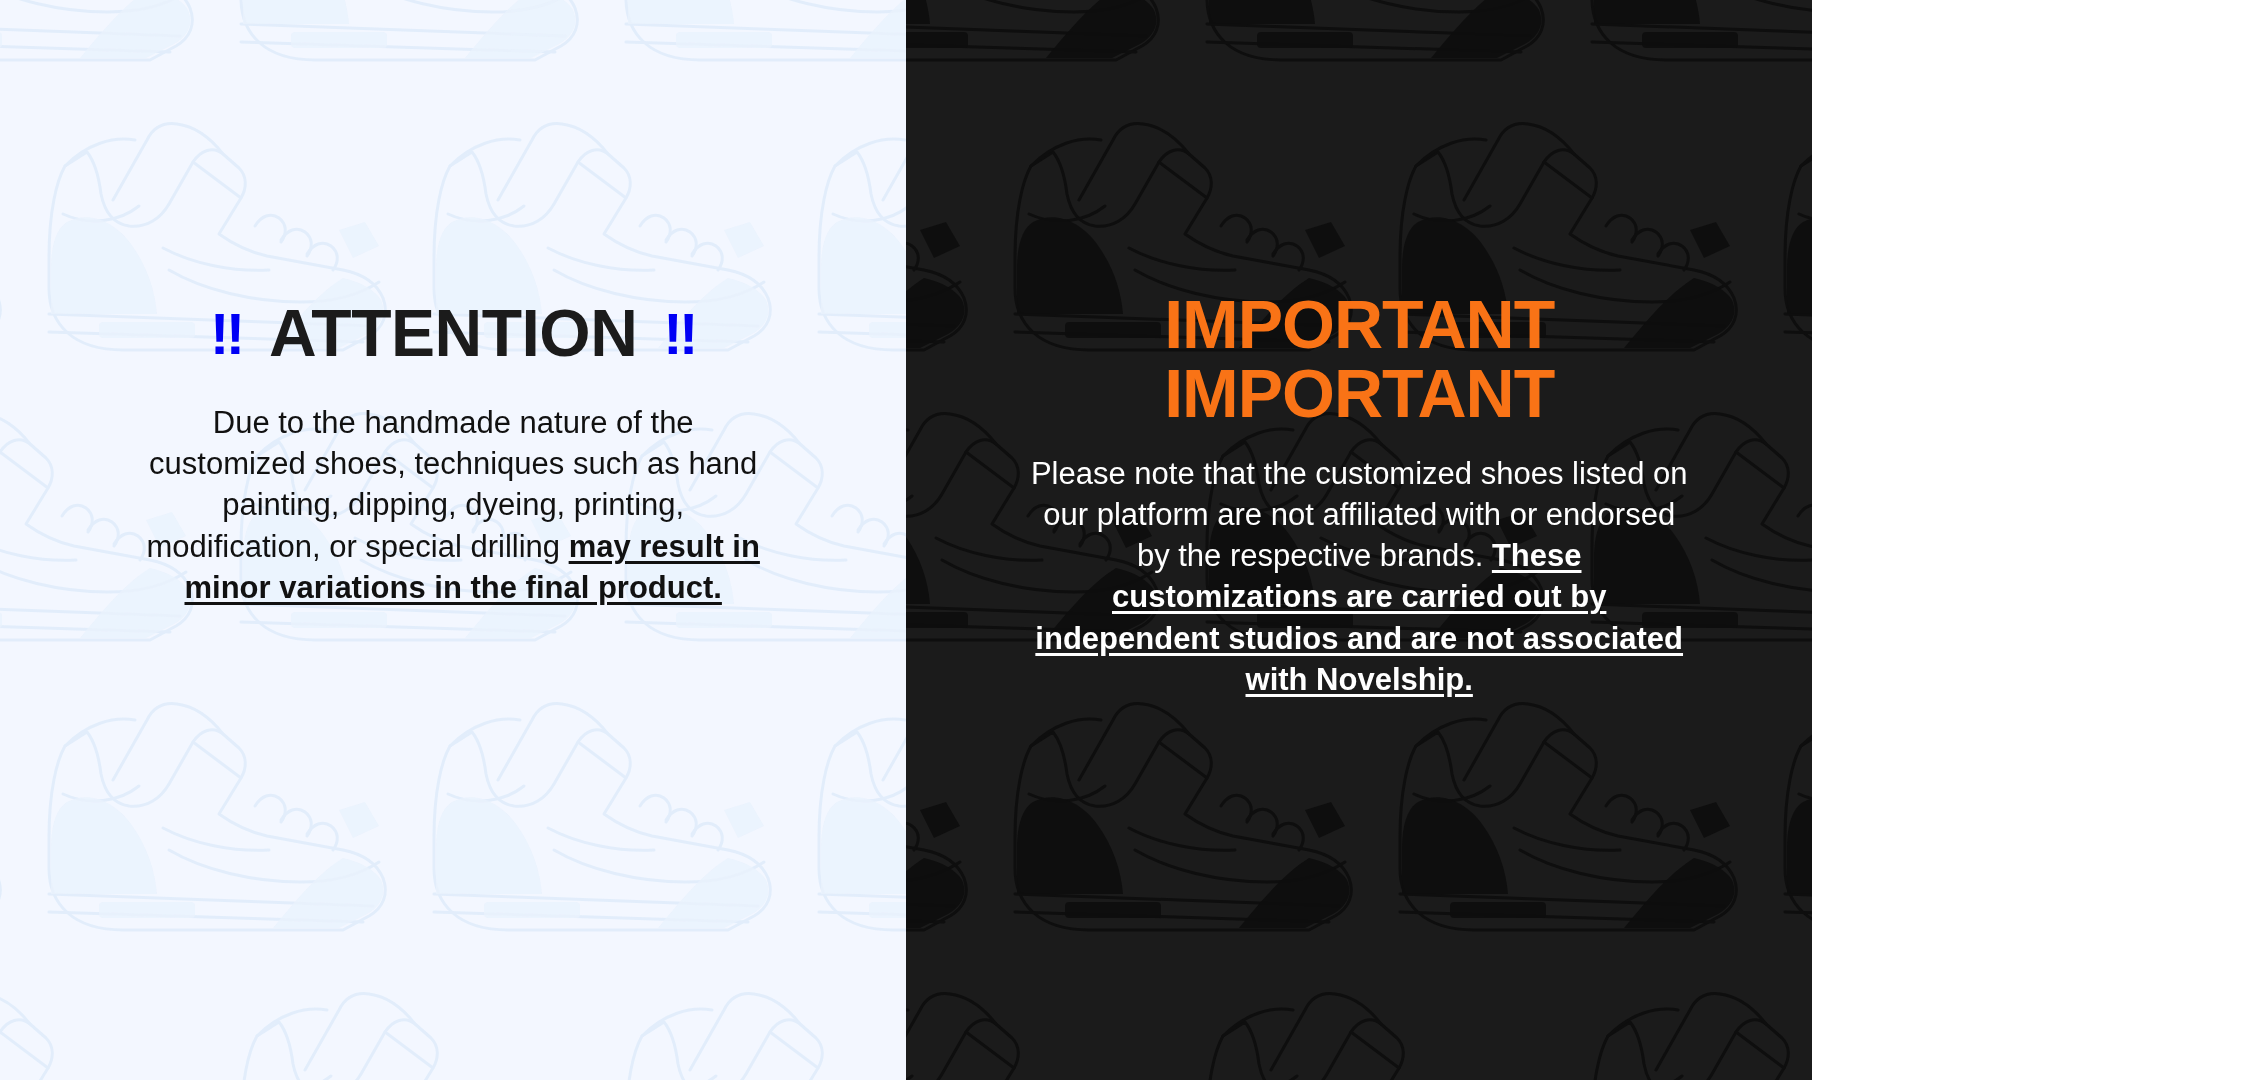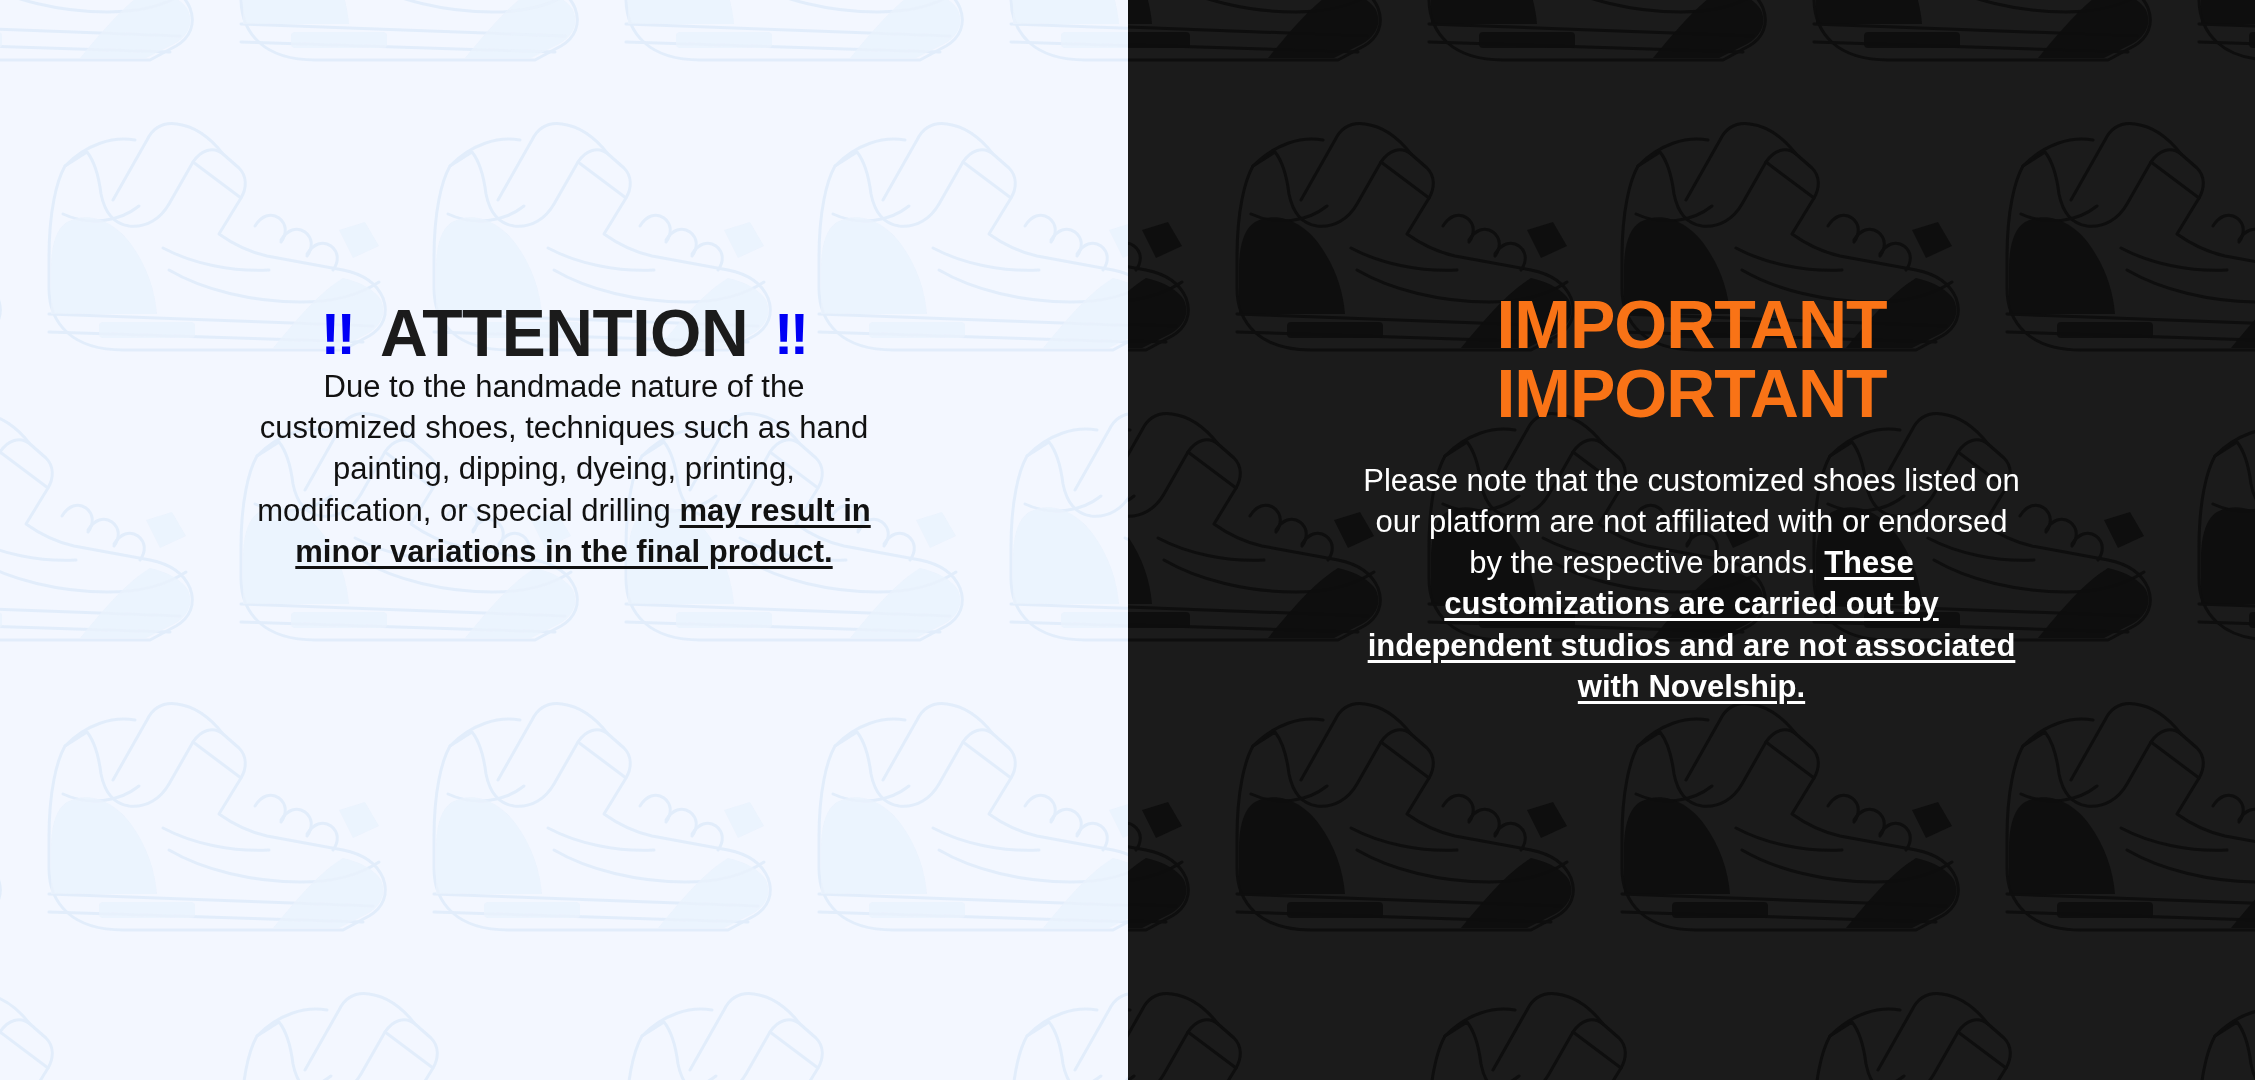--- a/index.html
+++ b/index.html
@@ -2,21 +2,21 @@
 <html><head>
 <meta charset="utf-8">
 <style>
   html, body {
     margin: 0;
     padding: 0;
     background: #ffffff;
   }
   .screen {
     position: relative;
-    width: 2255px;
+    width: 1812px;
     height: 1080px;
     overflow: hidden;
     display: flex;
     font-family: "Liberation Sans", sans-serif;
   }
 
   
   .panel {
     position: relative;
     height: 100%;
@@ -73,25 +73,26 @@
   
   .body-copy {
     margin: 0 auto;
     font-size: 31px;
     line-height: 1.33;
     font-weight: 400;
   }
   .body-left {
     color: #111111;
     width: 640px;
+    margin-top: 36px;
   }
   .body-right {
     color: #ffffff;
     width: 660px;
-    margin-top: 31px;
+    margin-top: 24px;
   }
   .emph {
     font-weight: 700;
     text-decoration: underline;
     text-underline-offset: 4px;
     text-decoration-thickness: 2.5px;
   }
 </style>
 </head>
 <body>

